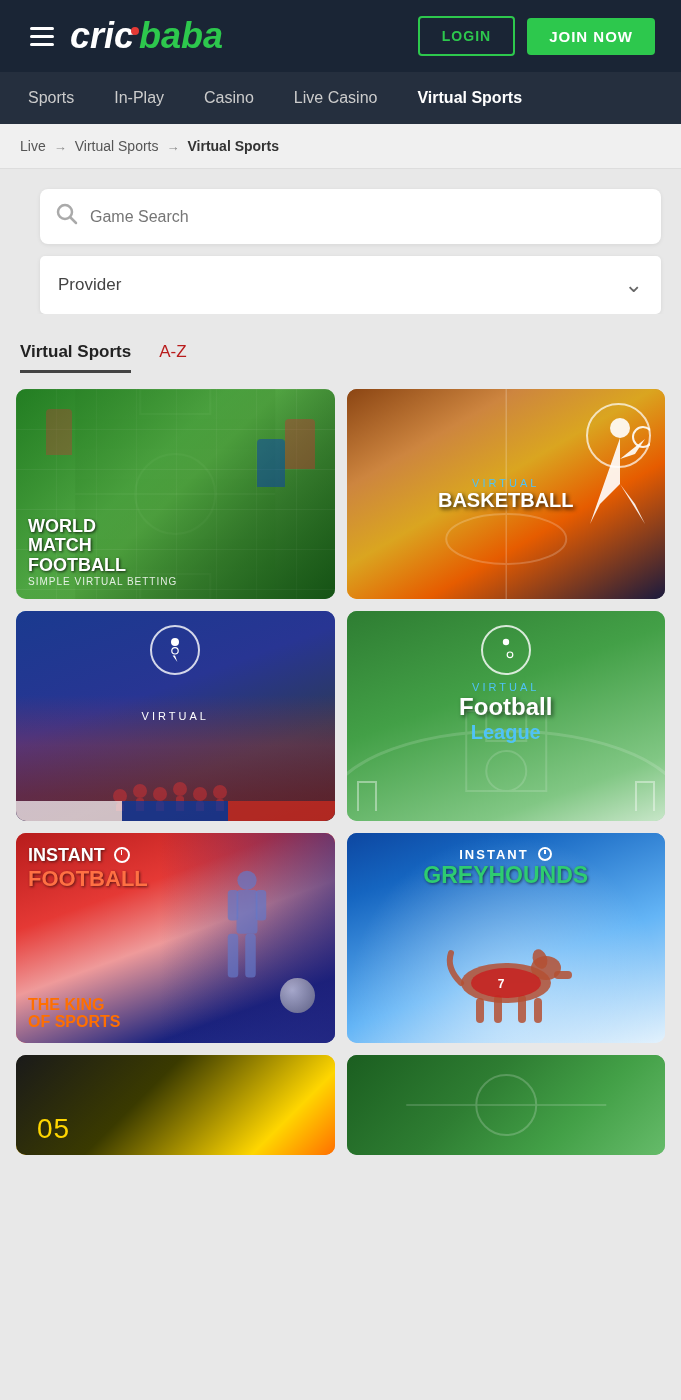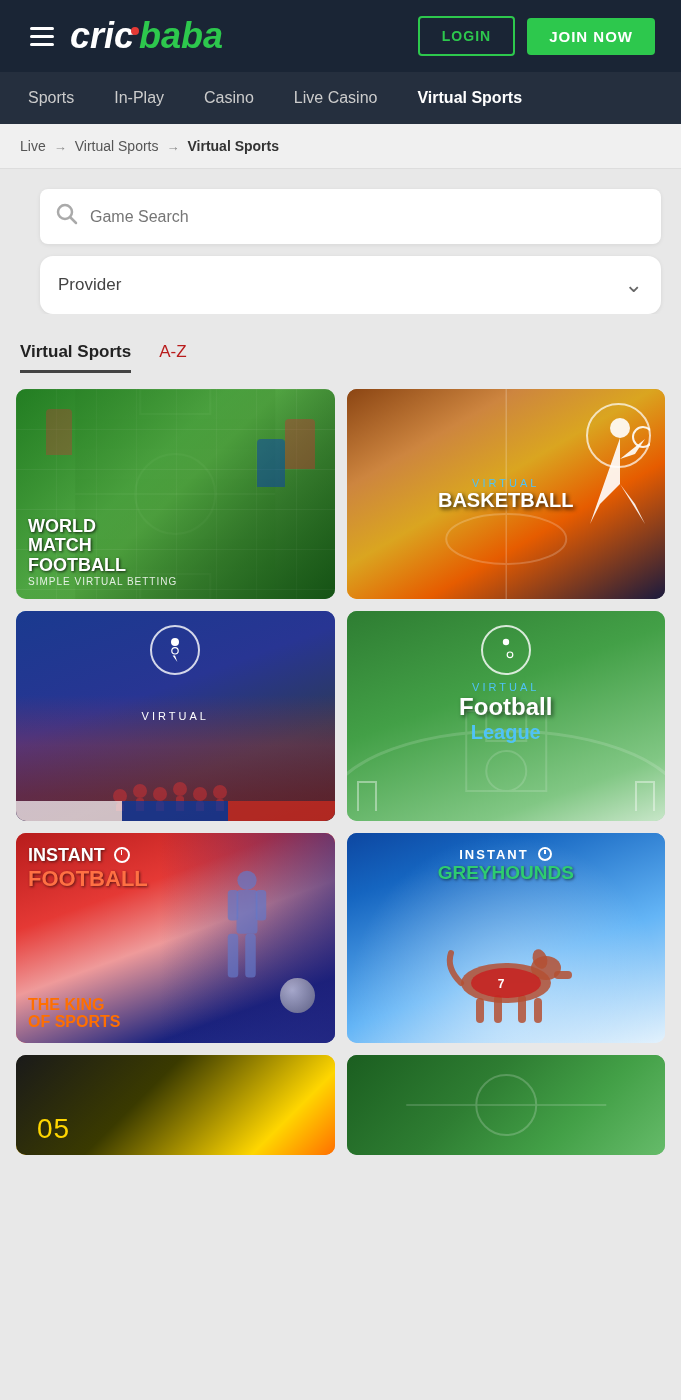--- a/index.html
+++ b/index.html
@@ -151,21 +151,21 @@
     .search-input {
       border: none;
       outline: none;
       font-size: 16px;
       color: #aaa;
       flex: 1;
       background: transparent;
     }
     .provider-box {
       background: #fff;
-      border-radius: 13px;
+      border-radius: 5px;
       display: flex;
       align-items: center;
       justify-content: space-between;
       padding: 16px 18px;
       box-shadow: 0 1px 4px rgba(0,0,0,0.08);
       cursor: pointer;
     }
     .provider-label {
       font-size: 17px;
       color: #444;
@@ -386,21 +386,21 @@
       color: #fff;
     }
     .greyhounds-text .inst {
       font-size: 13px;
       font-weight: 700;
       letter-spacing: 2px;
       color: #fff;
       text-transform: uppercase;
     }
     .greyhounds-text .sport {
-      font-size: 19px;
+      font-size: 23px;
       font-weight: 900;
       text-transform: uppercase;
       color: #2ecc71;
       text-shadow: 1px 1px 3px rgba(0,0,0,0.6);
     }
 
     
     .card-partial {
       background: linear-gradient(160deg, #212121 0%, #ffd600 30%, #ff6f00 100%);
       position: relative;

